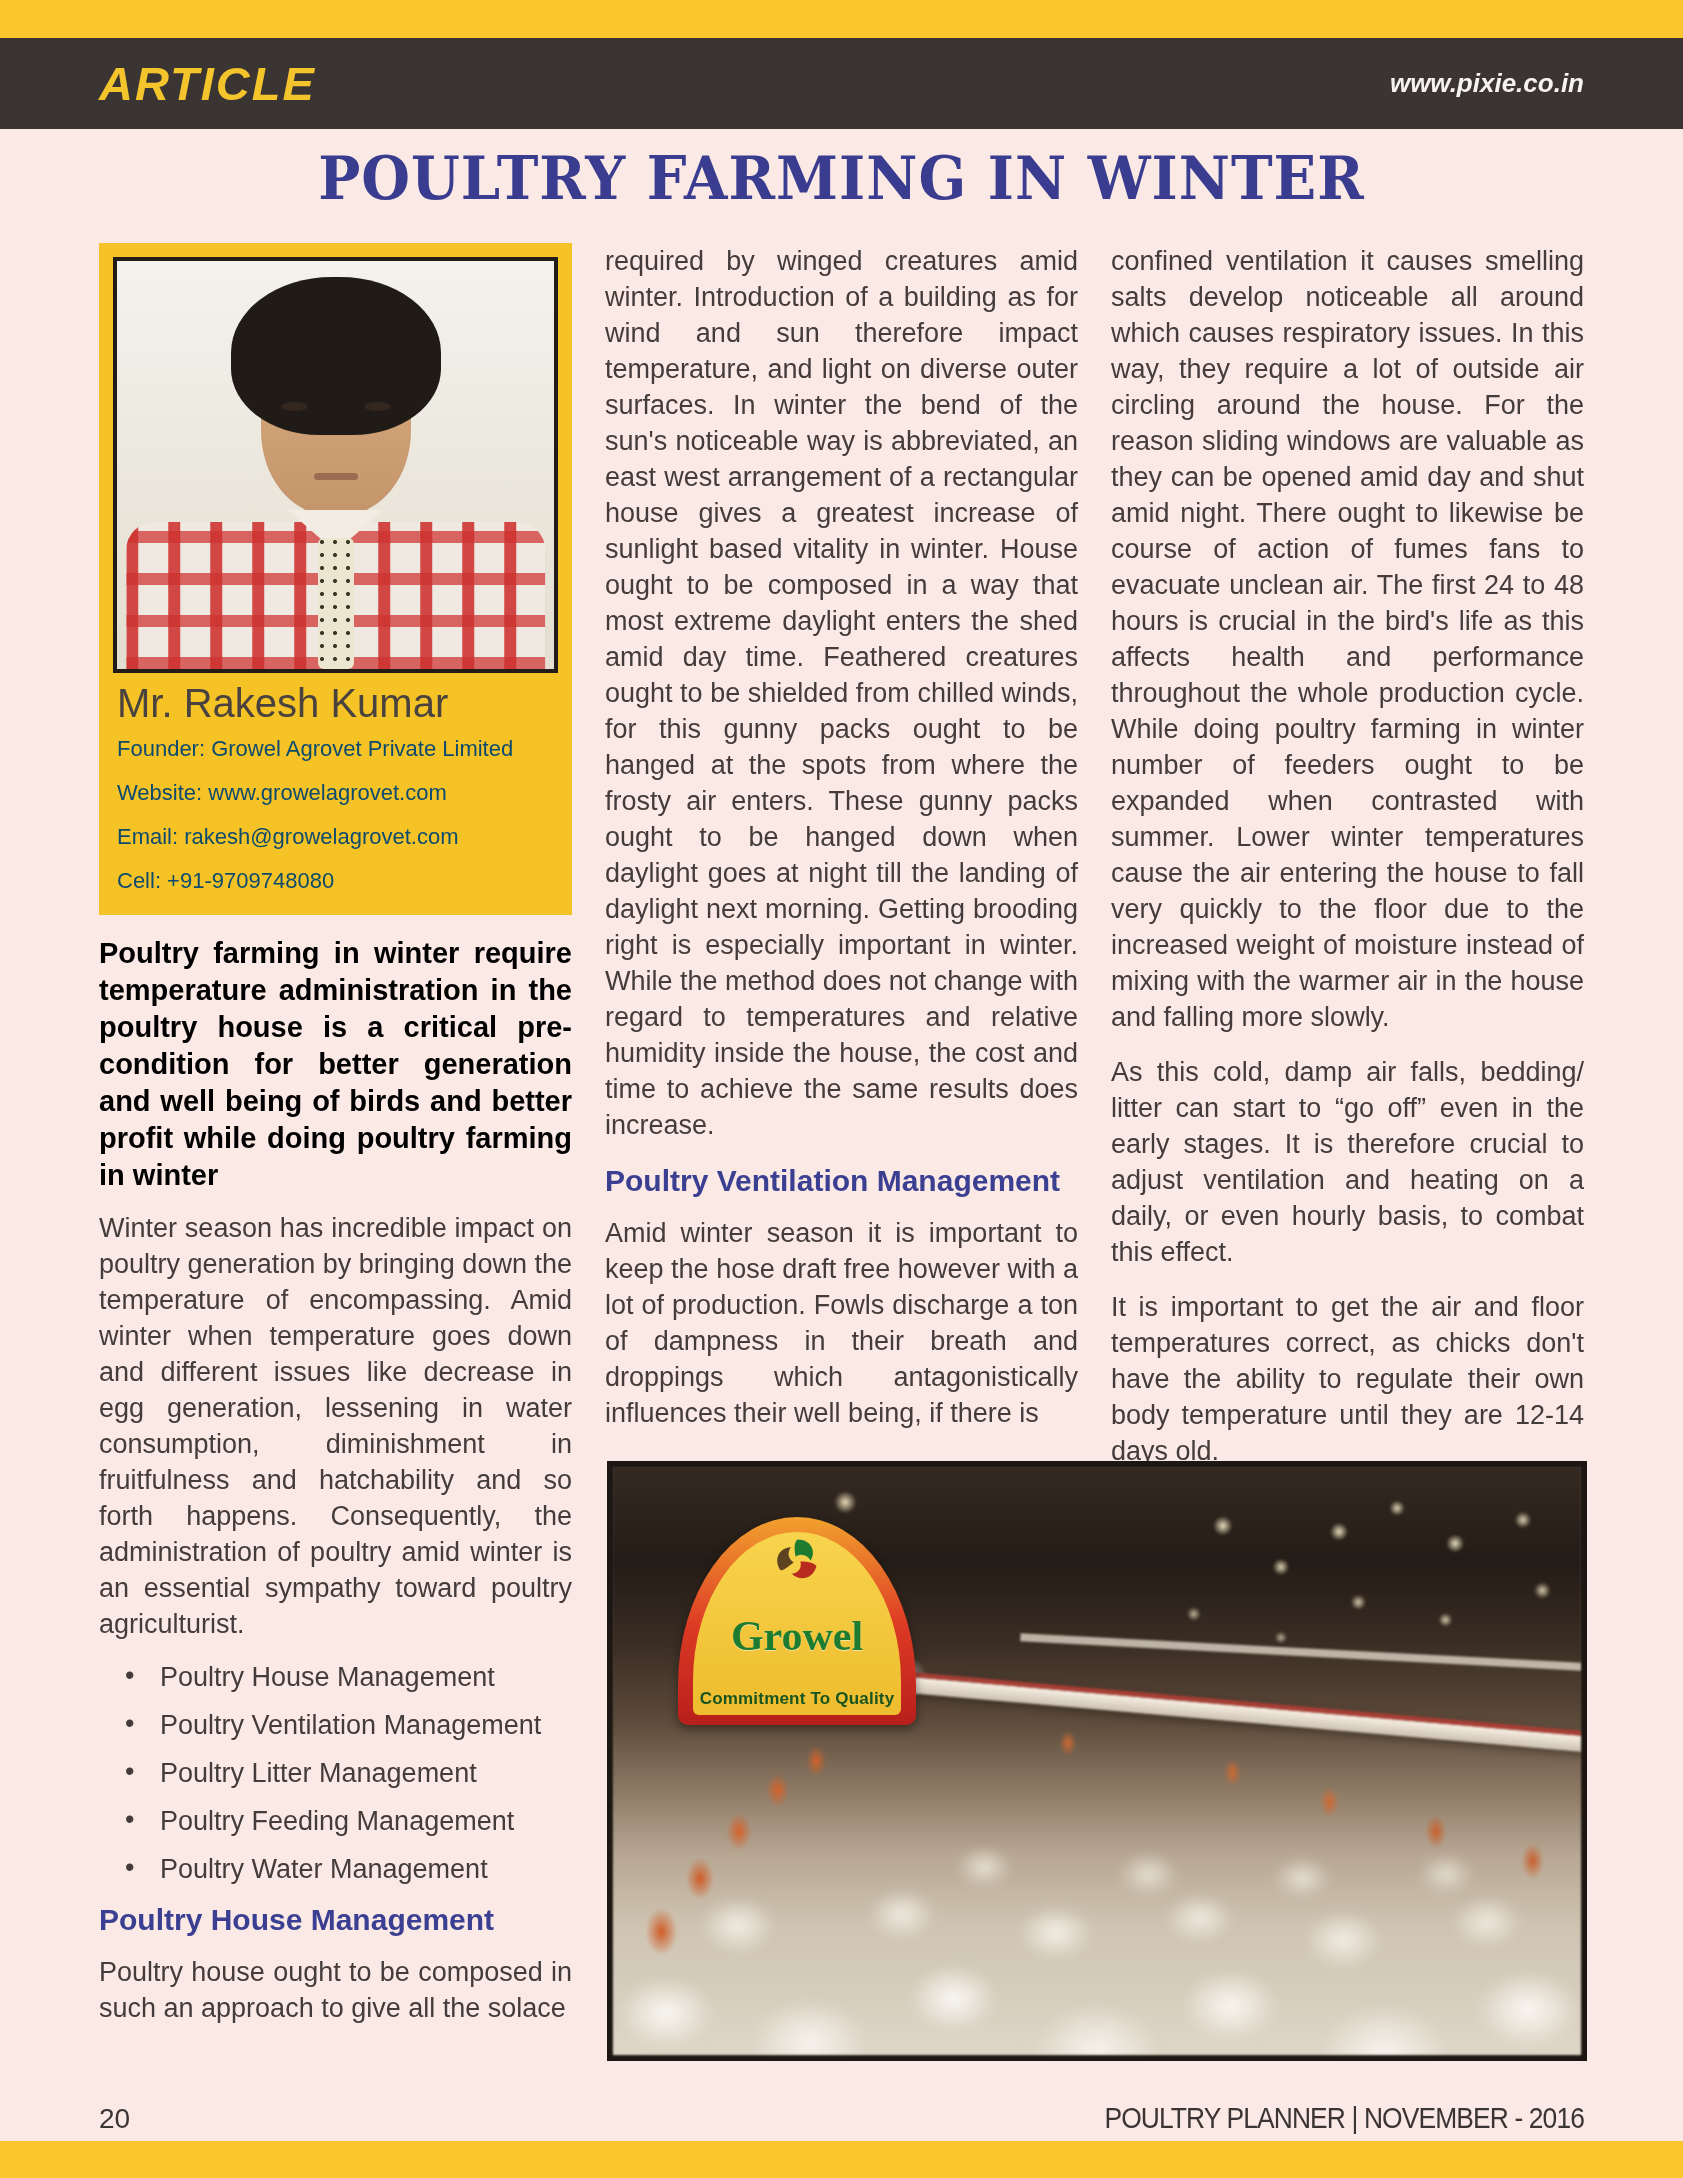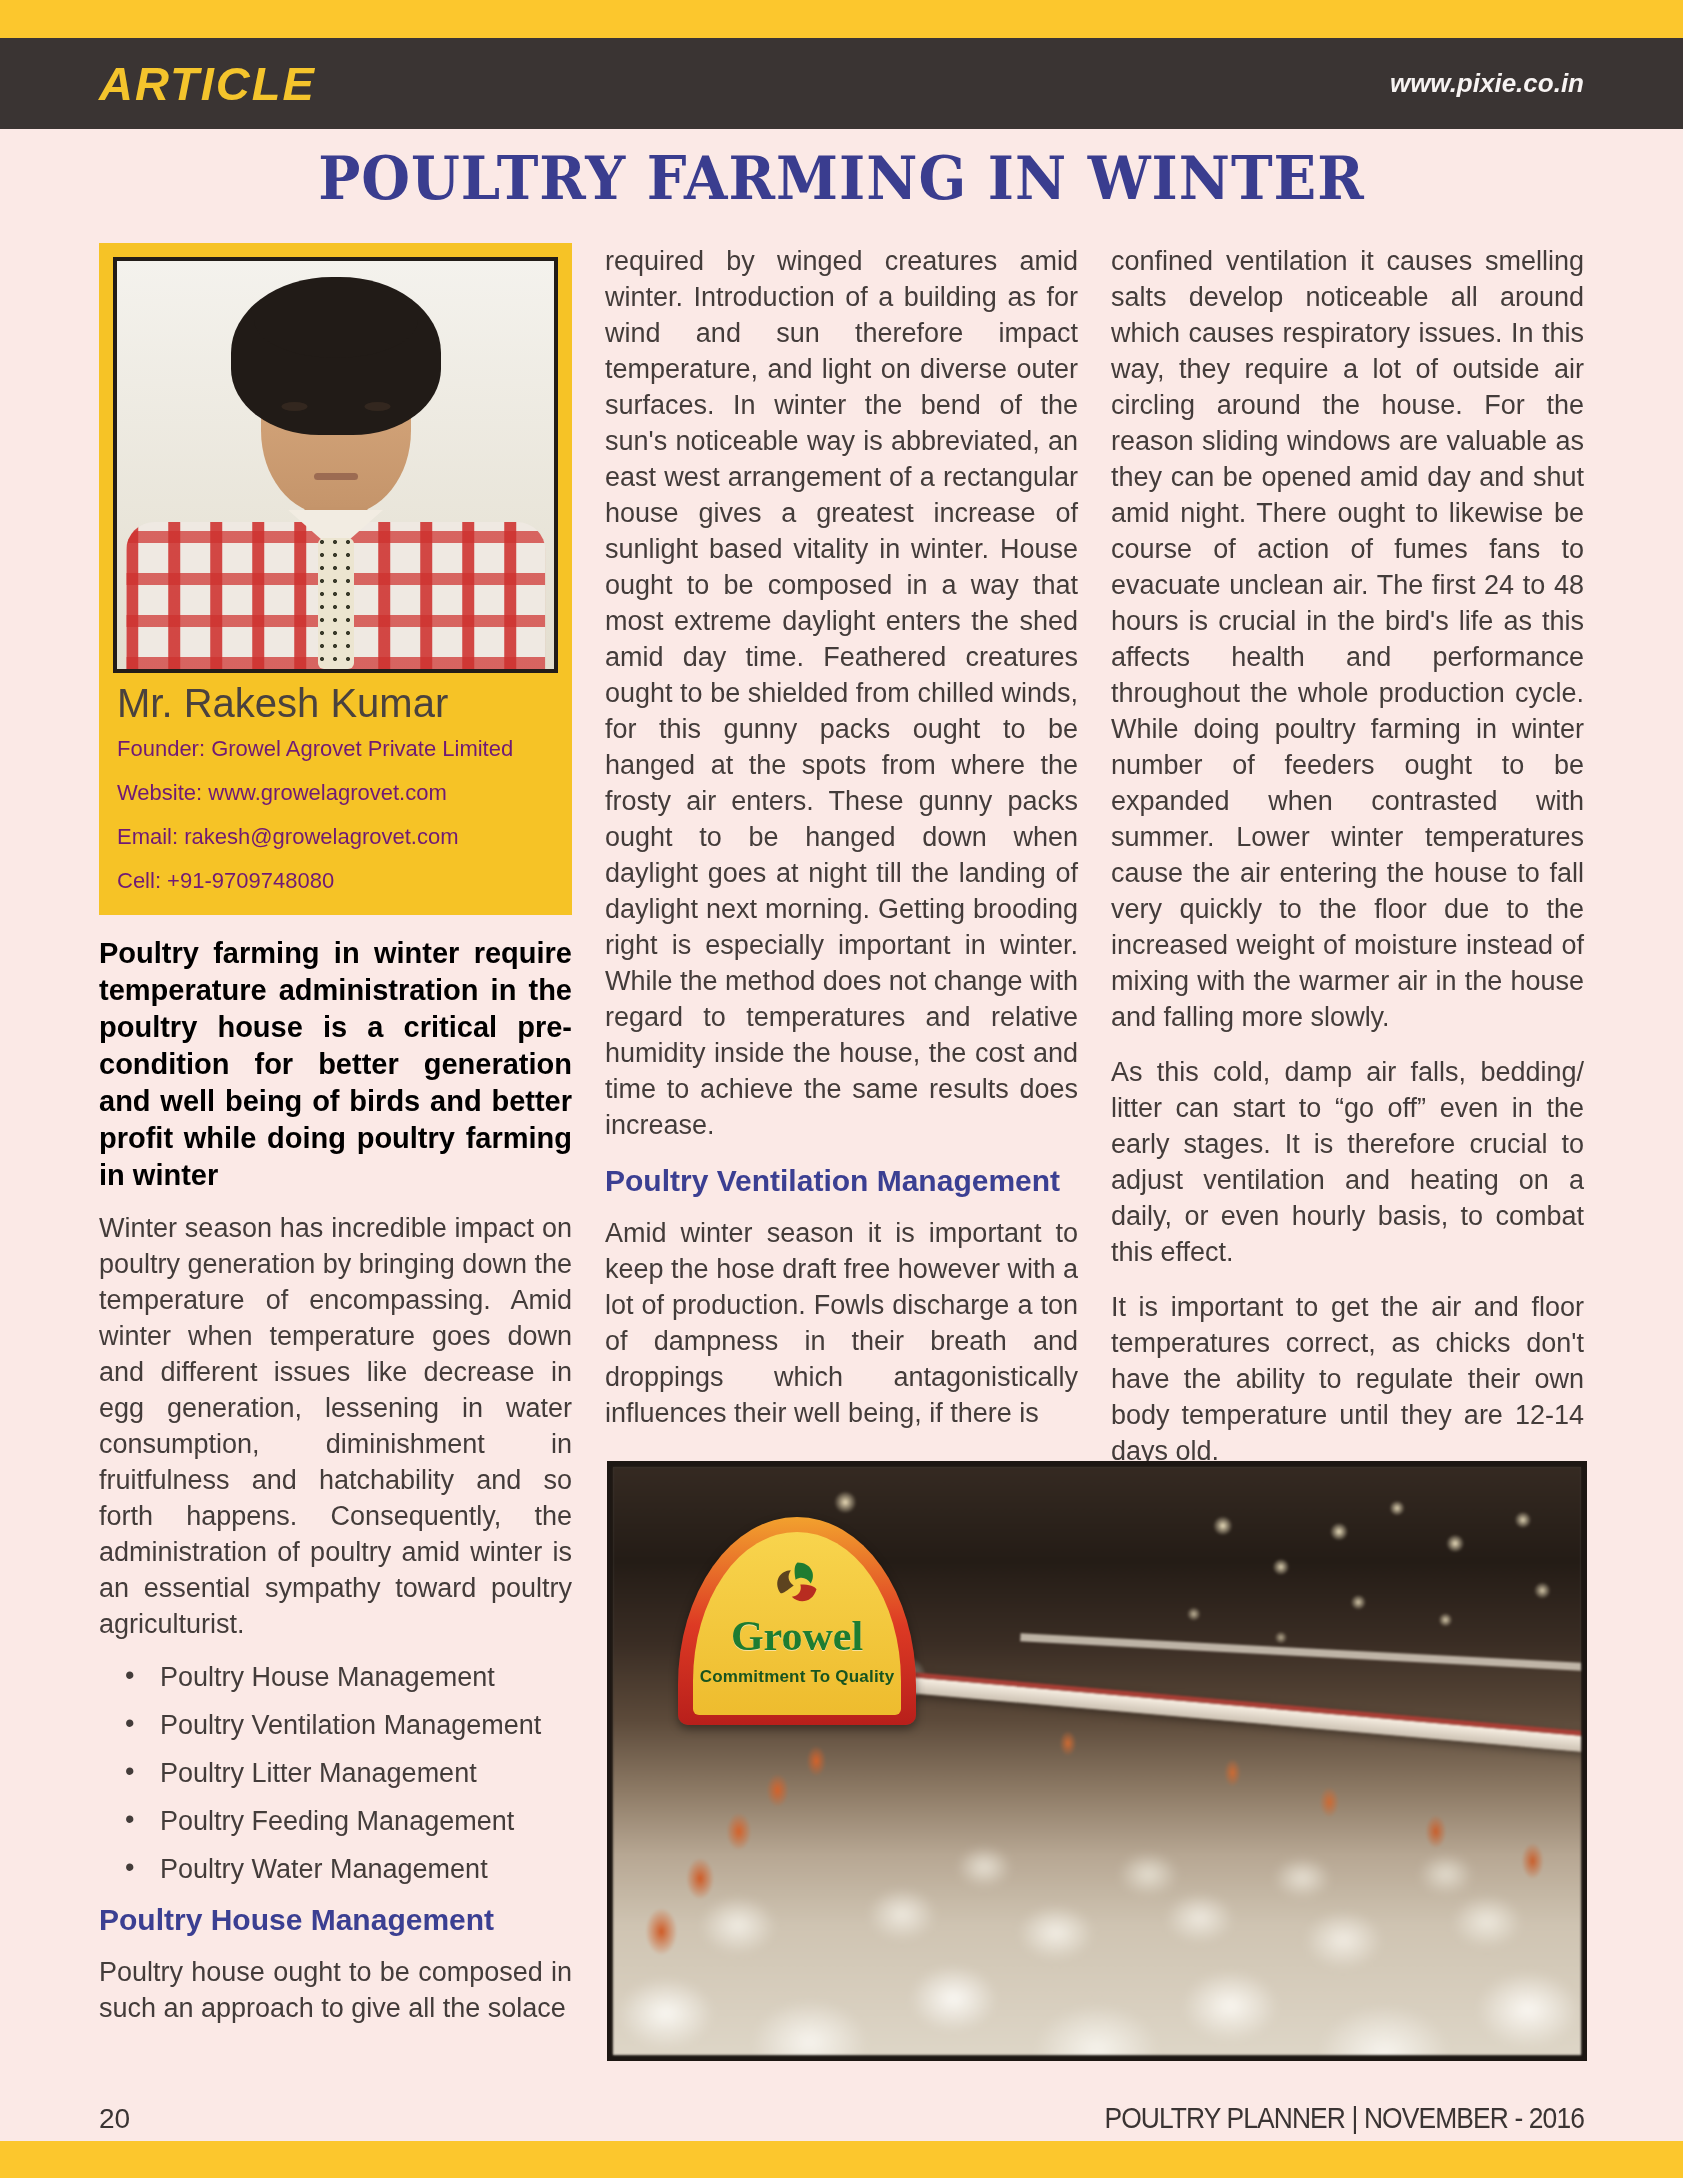--- a/index.html
+++ b/index.html
@@ -56,21 +56,21 @@
       repeating-linear-gradient(0deg, rgba(206,49,46,.72) 0 12px, rgba(0,0,0,0) 12px 42px);
   }
   .p-collar{position:absolute;bottom:117px;left:50%;transform:translateX(-50%);width:95px;height:42px;background:#f2ece2;clip-path:polygon(0 0,50% 100%,100% 0);}
   .p-tie{
     position:absolute;bottom:0;left:50%;transform:translateX(-50%);width:36px;height:131px;
     background-color:#ece5d0;border-radius:6px;
     background-image:radial-gradient(circle 2px at 4px 4px,#3a3a2a 0 1.6px,rgba(0,0,0,0) 2.4px);
     background-size:13px 13px;
   }
   .author-name{font-size:40px;color:#4a423e;margin:12px 4px 10px;}
-  .author-line{font-size:22px;color:#701a75;margin:0 4px 8px;}
+  .author-line{font-size:22px;color:#0c4a6e;margin:0 4px 8px;}
   
   .photo{
     position:absolute;left:607px;top:1461px;width:980px;height:600px;box-sizing:border-box;
     border:6px solid #1d1713;background:#2b221c;
     box-shadow:inset 0 0 0 2px rgba(255,255,255,.14), inset 0 0 34px rgba(0,0,0,.55);
   }
   .ph-inner{position:absolute;inset:0;overflow:hidden;filter:blur(1.2px);}
   .ph-base{position:absolute;inset:0;background:
     linear-gradient(180deg,#352a22 0%,#241c16 16%,#3a2d24 30%,#5c4a3a 43%,#8d7a65 55%,#b7a793 66%,#cfc4b2 78%,#ded6c7 100%);}
   .ph-lights{position:absolute;inset:0;background-image:
@@ -121,21 +121,21 @@
     radial-gradient(ellipse 44px 32px at 55% 44%, #e6e0d2, rgba(250,248,243,0) 70%),
     radial-gradient(ellipse 42px 30px at 70% 45%, #e8e2d5, rgba(250,248,243,0) 70%),
     radial-gradient(ellipse 40px 30px at 84% 44%, #e4ded0, rgba(250,248,243,0) 70%);}
   
   .growel-logo{position:absolute;left:65px;top:50px;width:238px;height:208px;}
   .logo-outer{position:absolute;inset:0;border-radius:119px 119px 10px 10px/168px 168px 10px 10px;
     background:linear-gradient(180deg,#f2a12e 0%,#dd3a24 52%,#b81f1b 100%);box-shadow:0 4px 10px rgba(0,0,0,.4);}
   .logo-inner{position:absolute;left:15px;right:15px;top:15px;bottom:10px;
     border-radius:104px 104px 6px 6px/149px 149px 6px 6px;
     background:linear-gradient(#f8d44d,#eebc2e);
-    display:flex;flex-direction:column;align-items:center;justify-content:center;padding-bottom:6px;box-sizing:border-box;}
+    display:flex;flex-direction:column;align-items:center;justify-content:space-between;padding-bottom:6px;box-sizing:border-box;}
   .logo-swirl{width:57px;height:57px;margin-bottom:2px;}
   .logo-title{font-family:"Liberation Serif", serif;font-weight:bold;font-size:42px;color:#1e7c31;line-height:44px;text-shadow:0 1px 0 rgba(255,255,255,.5);}
   .logo-subtitle{font-size:17px;font-weight:bold;color:#17541f;letter-spacing:0.2px;margin-top:9px;}
   
   .footer{position:absolute;left:99px;right:99px;top:2101px;display:flex;justify-content:space-between;align-items:baseline;color:#3a3433;}
   .page-num{font-size:28px;}
   .magazine{font-size:30px;letter-spacing:-1px;display:inline-block;transform:scaleX(.88);transform-origin:100% 50%;}
   .bottom-strip{position:absolute;bottom:0;left:0;right:0;height:37px;background:#fcc72d;}
 </style>
 </head>

